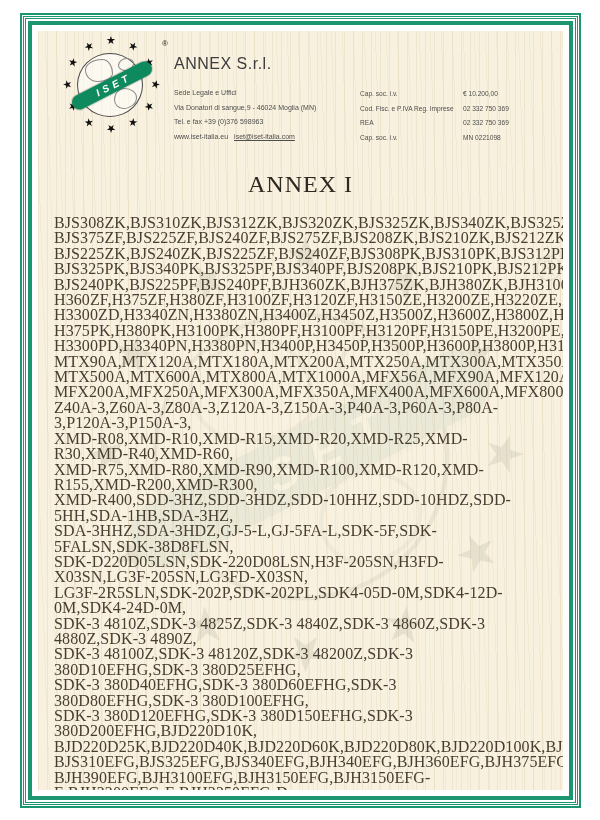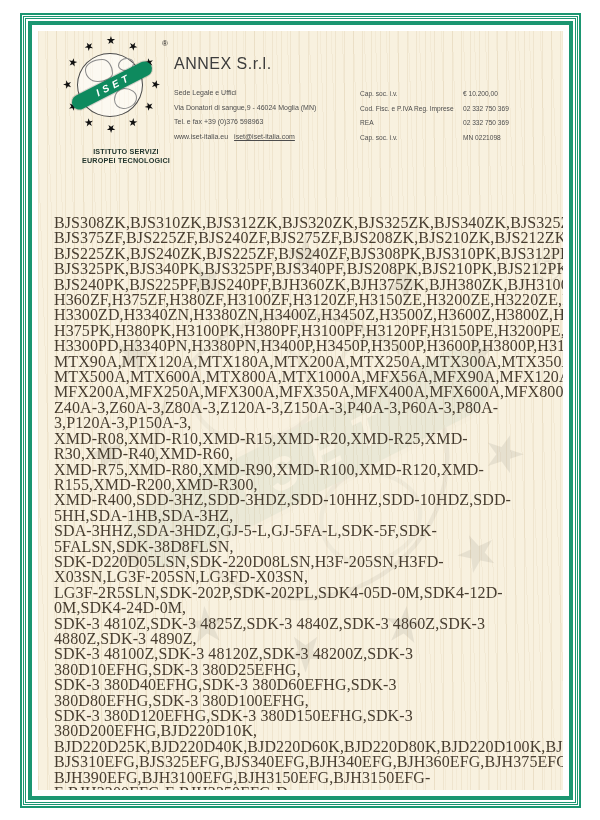--- a/index.html
+++ b/index.html
@@ -135,22 +135,20 @@
           <div class="globe">
             <i class="blob b1"></i>
             <i class="blob b2"></i>
             <i class="blob b3"></i>
             <div class="ribbon">
               <span>ISET</span>
             </div>
           </div>
           <span class="reg">®</span>
         </div>
-        <div class="org">ISTITUTO SERVIZI
-EUROPEI TECNOLOGICI</div>
       </div>
 
       <div class="company">ANNEX S.r.l.</div>
       <div class="addr">
         <p>Sede Legale e Uffici</p>
         <p>Via Donatori di sangue,9 - 46024 Moglia (MN)</p>
         <p>Tel. e fax +39 (0)376 598963</p>
         <p><span>www.iset-italia.eu</span><span class="email">iset@iset-italia.com</span></p>
       </div>
 
@@ -166,20 +164,21 @@
         <div class="rrow">
           <span class="rlabel">REA</span>
           <span class="rvalue">02 332 750 369</span>
         </div>
         <div class="rrow">
           <span class="rlabel">Cap. soc. i.v.</span>
           <span class="rvalue">MN 0221098</span>
         </div>
       </div>
 
+      <h2 class="title">ANNEX I</h2>
       <div class="models">BJS308ZK,BJS310ZK,BJS312ZK,BJS320ZK,BJS325ZK,BJS340ZK,BJS325ZF,BJS340ZF,
 BJS375ZF,BJS225ZF,BJS240ZF,BJS275ZF,BJS208ZK,BJS210ZK,BJS212ZK,BJS220ZK,
 BJS225ZK,BJS240ZK,BJS225ZF,BJS240ZF,BJS308PK,BJS310PK,BJS312PK,BJS320PK,
 BJS325PK,BJS340PK,BJS325PF,BJS340PF,BJS208PK,BJS210PK,BJS212PK,BJS225PK,
 BJS240PK,BJS225PF,BJS240PF,BJH360ZK,BJH375ZK,BJH380ZK,BJH3100ZK,BJH3120ZK,
 H360ZF,H375ZF,H380ZF,H3100ZF,H3120ZF,H3150ZE,H3200ZE,H3220ZE,H3250ZD,
 H3300ZD,H3340ZN,H3380ZN,H3400Z,H3450Z,H3500Z,H3600Z,H3800Z,H31000Z,H360PK,
 H375PK,H380PK,H3100PK,H380PF,H3100PF,H3120PF,H3150PE,H3200PE,H3220PE,H3250PD,
 H3300PD,H3340PN,H3380PN,H3400P,H3450P,H3500P,H3600P,H3800P,H31000P,MTX56A,
 MTX90A,MTX120A,MTX180A,MTX200A,MTX250A,MTX300A,MTX350A,MTX400A,

